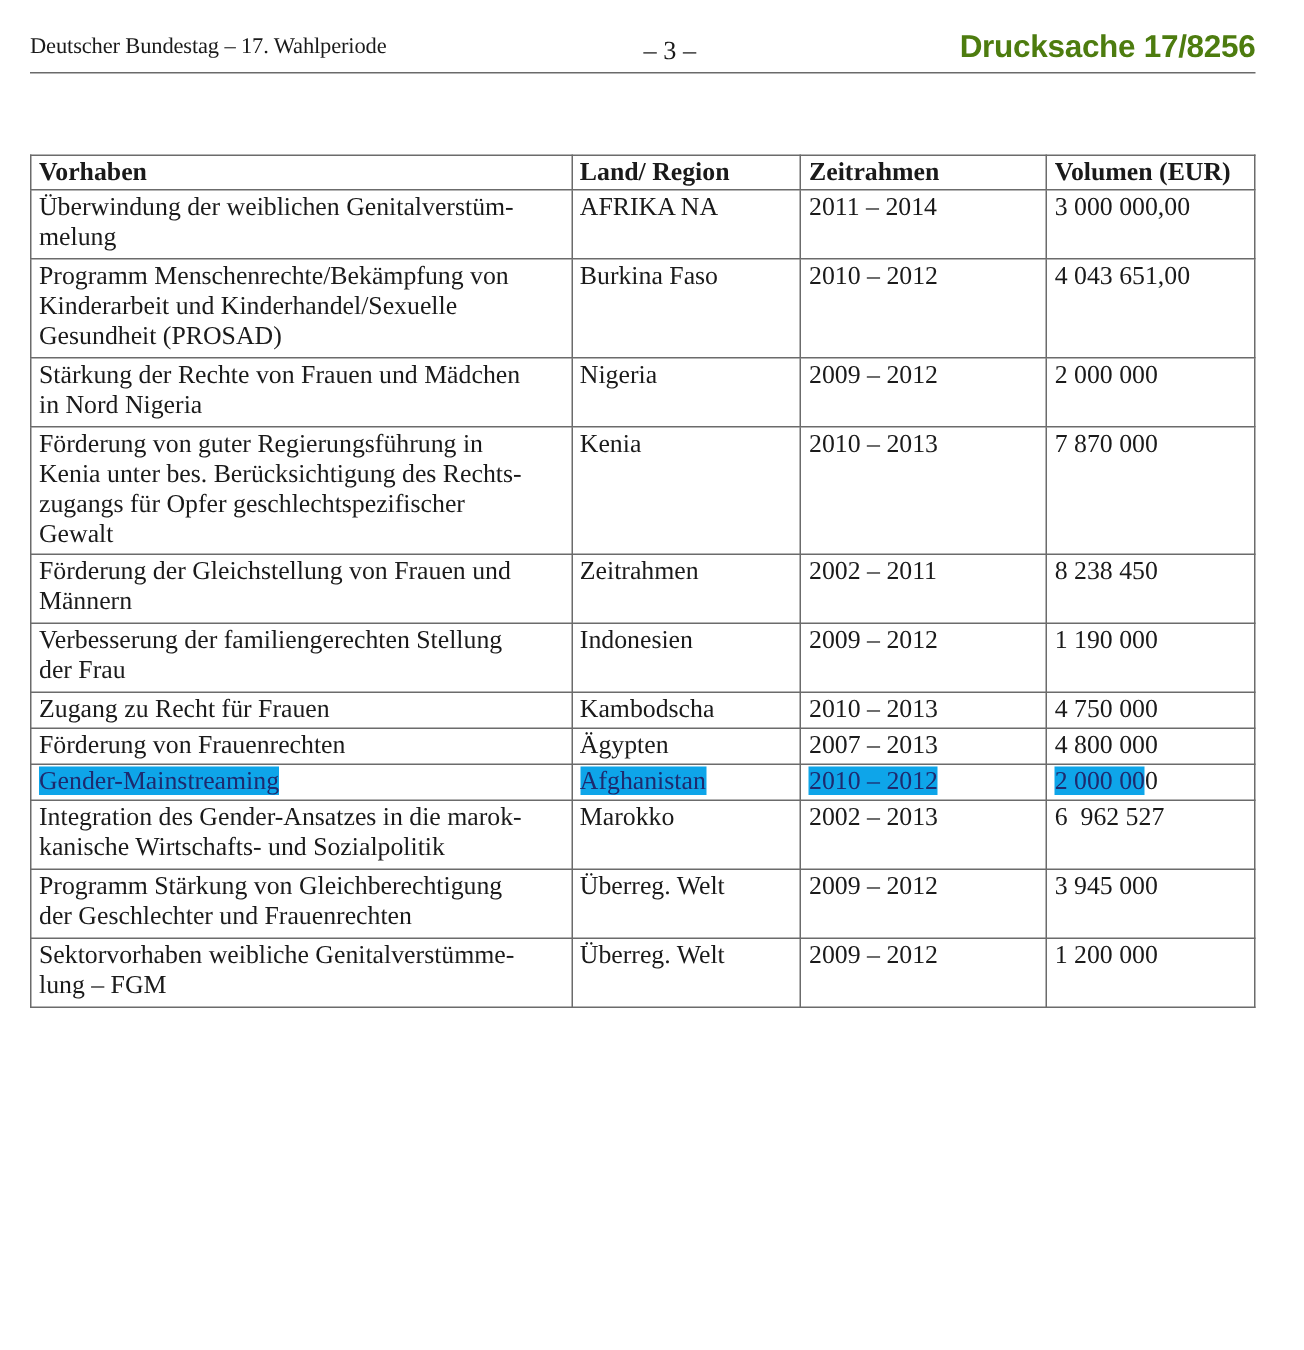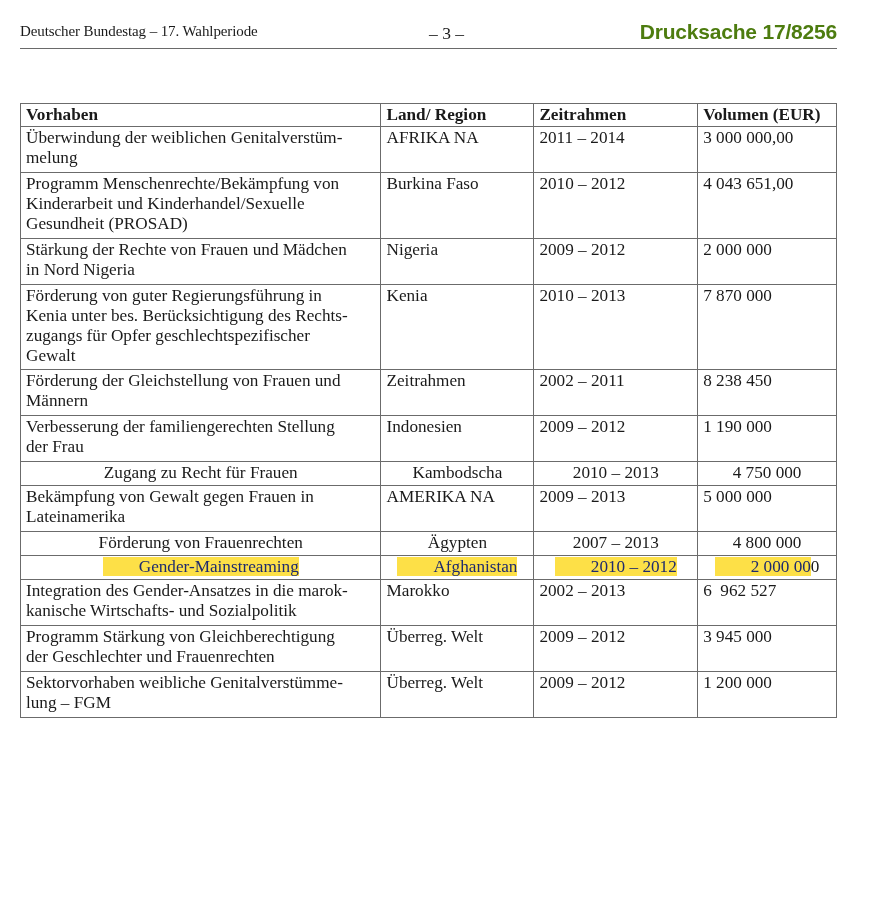--- a/index.html
+++ b/index.html
@@ -72,26 +72,25 @@
       height: 20px;
     }
     col.c1 { width: 361px; }
     col.c2 { width: 153px; }
     col.c3 { width: 164px; }
     col.c4 { width: 139px; }
 
     tr.r1 td { height: 43px; }
     tr.r2 td { height: 63px; font-family: Liberation Serif, serif; }
     tr.r4 td { height: 82px; }
-    tr.r0 td { height: 21px; text-align: center; }
+    tr.r0 td { height: 21px; }
 
     .hl {
-      background: #fde047;
+      background: #0ea5e9;
       color: #1e2a6e;
-      padding-left: 36px;
     }
   </style>
 </head>
 <body>
 
 <div class="page-header">
   <span class="hdr-left">Deutscher Bundestag – 17. Wahlperiode</span>
   <span class="hdr-center">– 3 –</span>
   <span class="hdr-right"><span>Drucksache 17/</span><span class="num-bold">8256</span></span>
 </div>
@@ -156,26 +155,20 @@
       <td>1 190 000</td>
     </tr>
 
     <tr class="r0">
       <td><span>Zugang zu Recht für Frauen</span></td>
       <td>Kambodscha</td>
       <td>2010 – 2013</td>
       <td>4 750 000</td>
     </tr>
 
-    <tr class="r1">
-      <td><span>Bekämpfung von Gewalt gegen Frauen in</span><br><span>Lateinamerika</span></td>
-      <td>AMERIKA NA</td>
-      <td>2009 – 2013</td>
-      <td>5 000 000</td>
-    </tr>
 
 
     <tr class="r0">
       <td><span>Förderung von Frauenrechten</span></td>
       <td>Ägypten</td>
       <td>2007 – 2013</td>
       <td>4 800 000</td>
     </tr>
 
     <tr class="r0">

